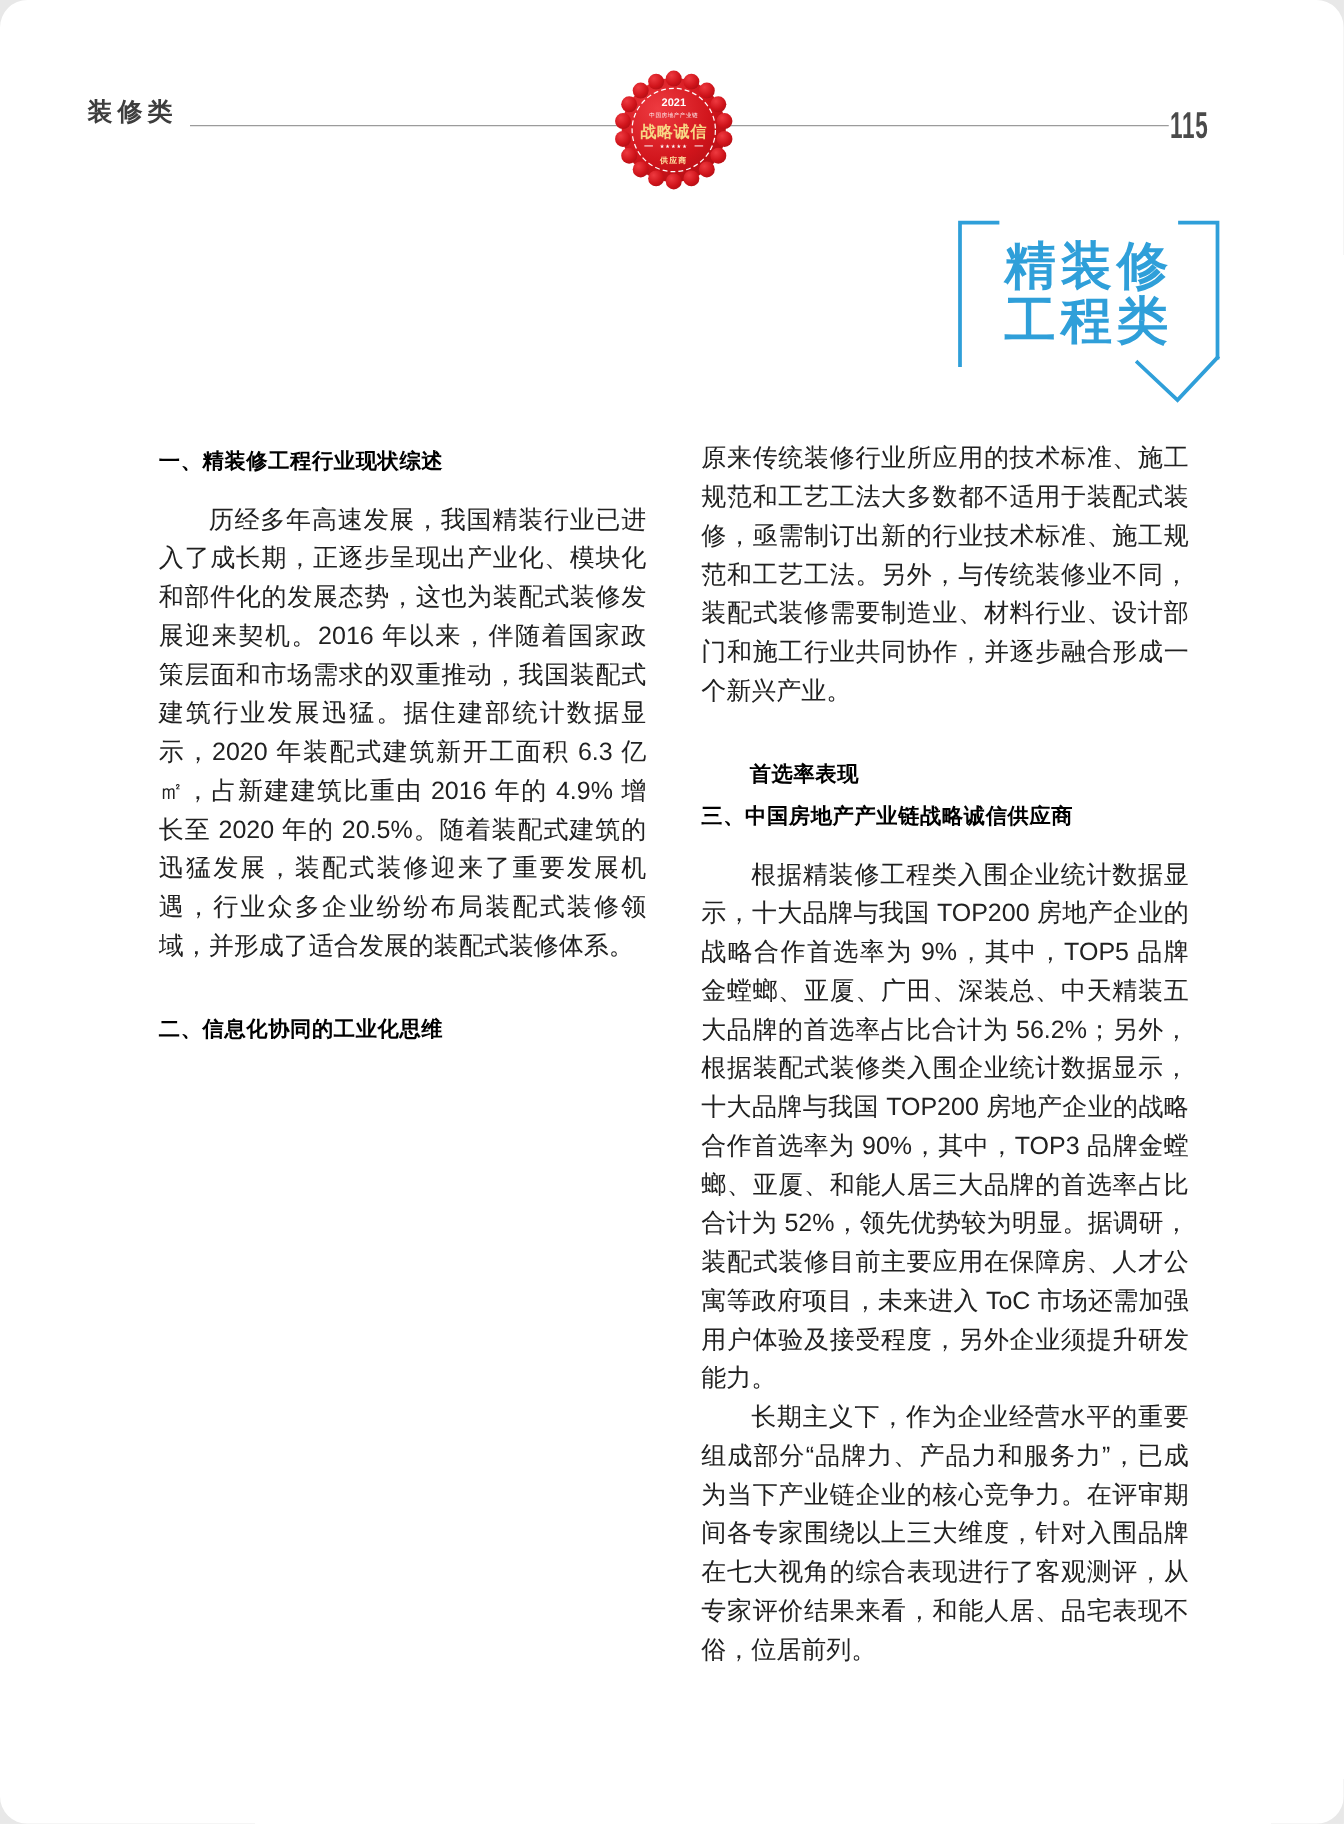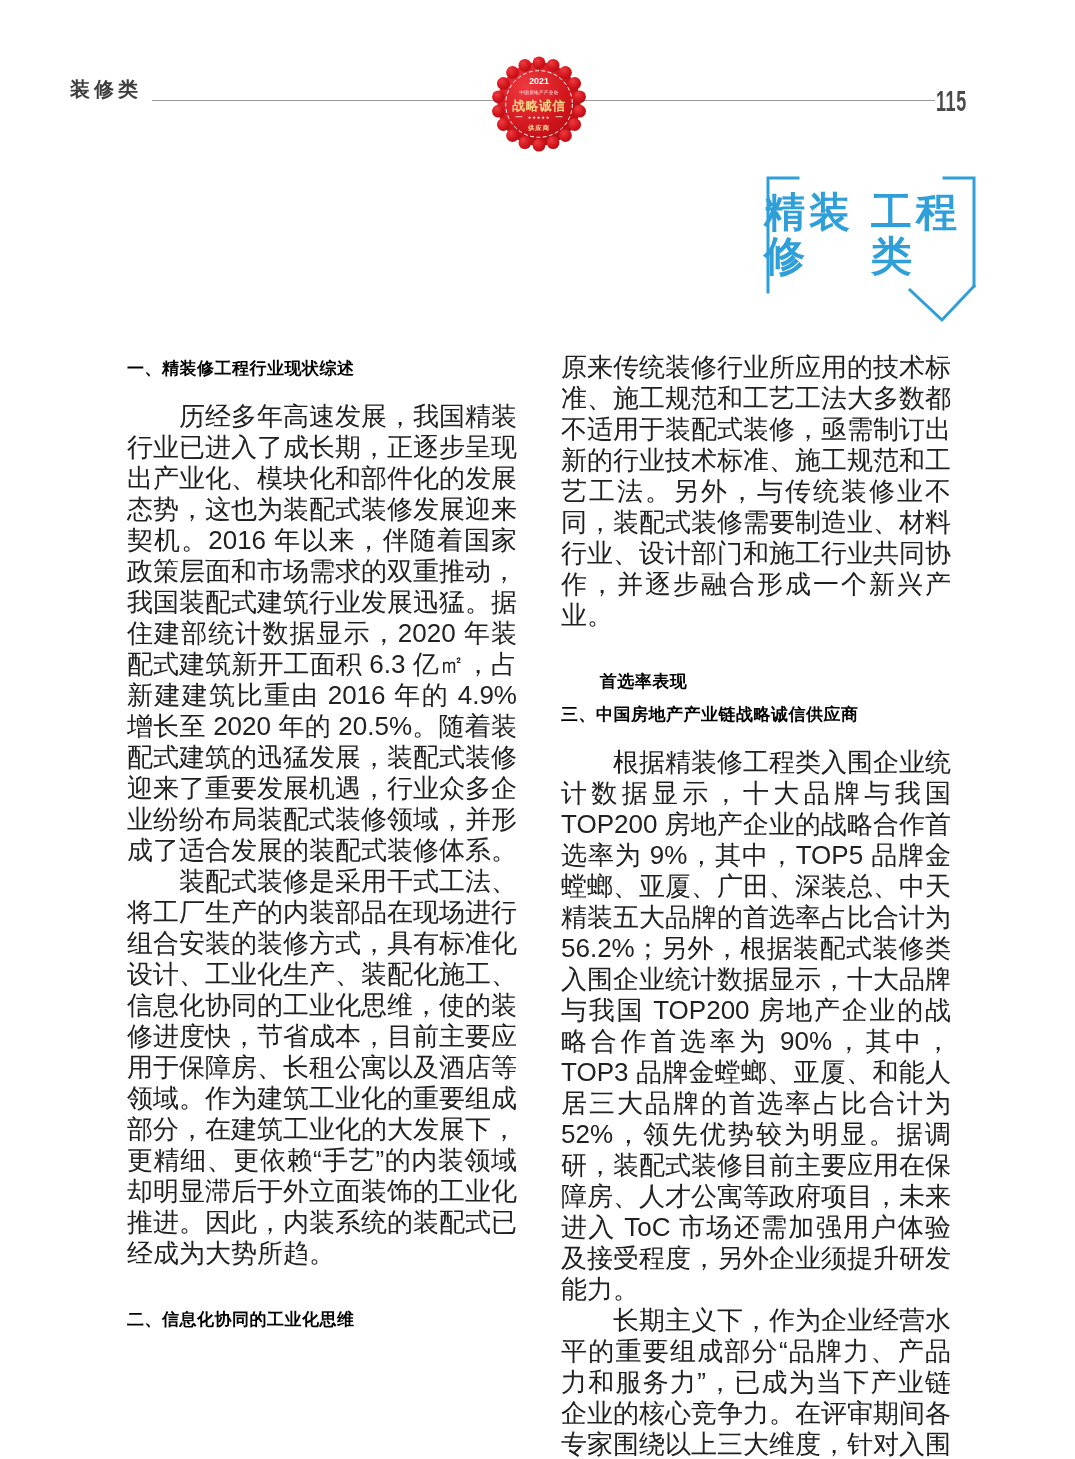--- a/index.html
+++ b/index.html
@@ -1,20 +1,21 @@
 <!DOCTYPE html>
 <html><head>
 <meta charset="utf-8">
 <style>
   html,body{margin:0;padding:0;background:#e8e8e8;}
   .page{
     position:relative;width:1075px;height:1459px;margin:0 auto;
     background:#ffffff;overflow:hidden;
     font-family:"Liberation Sans","DejaVu Sans",sans-serif;
     color:#222;
+    border-radius:22px;
   }
   
   .category{
     position:absolute;left:70px;top:76px;
     font-size:20px;font-weight:700;color:#3d3d3d;letter-spacing:4px;
   }
   .rule{
     position:absolute;left:152px;top:100px;width:783px;height:1px;
     background:#9b9b9b;
   }
@@ -24,38 +25,38 @@
     transform:scaleX(.6);transform-origin:left center;letter-spacing:1px;
   }
   .seal{position:absolute;left:490px;top:55px;width:98px;height:98px;}
   .seal svg{display:block;width:100%;height:100%;}
   .seal text{font-family:"Liberation Sans","DejaVu Sans",sans-serif;}
   
   .callout{position:absolute;left:764px;top:174px;width:214px;height:152px;}
   .callout svg{position:absolute;inset:0;width:100%;height:100%;}
   .callout-text{
     position:absolute;left:0;right:0;top:16px;
-    display:flex;flex-direction:row;align-items:center;
+    display:flex;flex-direction:column;align-items:center;
     color:#2f9fd9;font-weight:800;font-size:41px;line-height:44px;letter-spacing:4px;
   }
   
   .columns{
     position:absolute;left:127px;top:352px;width:824px;
     display:flex;gap:44px;
   }
   .col{flex:1;min-width:0;}
   h2{
     margin:0 0 16px 0;font-size:17px;line-height:33px;font-weight:700;color:#000;
     letter-spacing:.5px;
   }
   h2.mt{margin-top:34px;}
   h2 .h-line{display:block;}
   h2 .h-line.indent{margin-left:2.28em;}
   p{
-    margin:0;font-size:26px;line-height:31px;color:#212121;
+    margin:0;font-size:20px;line-height:31px;color:#212121;
     text-align:justify;text-justify:inter-ideograph;text-indent:2em;
   }
   p.cont{text-indent:0;}
 </style>
 </head>
 <body>
 
 <div class="page">
 
   <span class="category">装修类</span>
@@ -115,21 +116,20 @@
       <span>精装修</span>
       <span>工程类</span>
     </div>
   </div>
 
   <div class="columns">
 
     <section class="col">
       <h2>一、精装修工程行业现状综述</h2>
       <p>历经多年高速发展，我国精装行业已进入了成长期，正逐步呈现出产业化、模块化和部件化的发展态势，这也为装配式装修发展迎来契机。2016 年以来，伴随着国家政策层面和市场需求的双重推动，我国装配式建筑行业发展迅猛。据住建部统计数据显示，2020 年装配式建筑新开工面积 6.3 亿㎡，占新建建筑比重由 2016 年的 4.9% 增长至 2020 年的 20.5%。随着装配式建筑的迅猛发展，装配式装修迎来了重要发展机遇，行业众多企业纷纷布局装配式装修领域，并形成了适合发展的装配式装修体系。</p>
-      <p>装配式装修是采用干式工法、将工厂生产的内装部品在现场进行组合安装的装修方式，具有标准化设计、工业化生产、装配化施工、信息化协同的工业化思维，使的装修进度快，节省成本，目前主要应用于保障房、长租公寓以及酒店等领域。作为建筑工业化的重要组成部分，在建筑工业化的大发展下，更精细、更依赖“手艺”的内装领域却明显滞后于外立面装饰的工业化推进。因此，内装系统的装配式已经成为大势所趋。</p>
       <h2 class="mt">二、信息化协同的工业化思维</h2>
 
     </section>
 
     <section class="col">
       <p class="cont">原来传统装修行业所应用的技术标准、施工规范和工艺工法大多数都不适用于装配式装修，亟需制订出新的行业技术标准、施工规范和工艺工法。另外，与传统装修业不同，装配式装修需要制造业、材料行业、设计部门和施工行业共同协作，并逐步融合形成一个新兴产业。</p>
       <h2 class="mt">
         <span class="h-line indent">首选率表现</span>
         <span class="h-line">三、中国房地产产业链战略诚信供应商</span>
       </h2>

